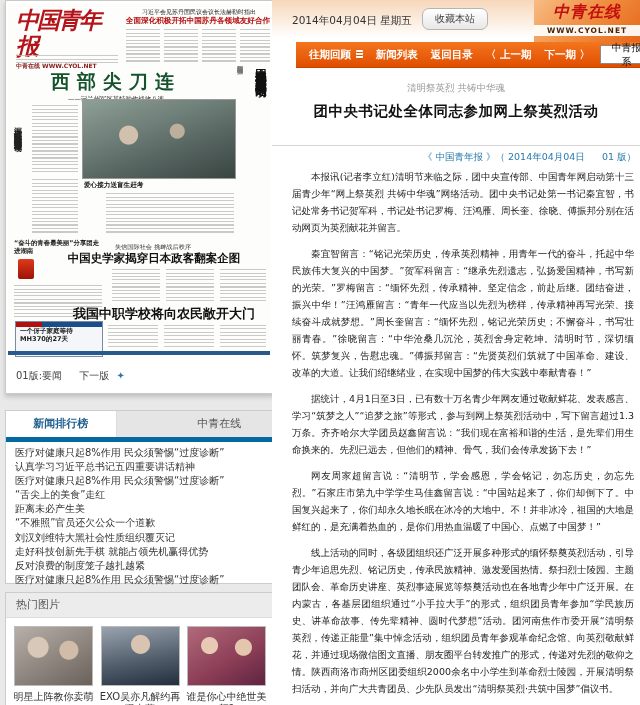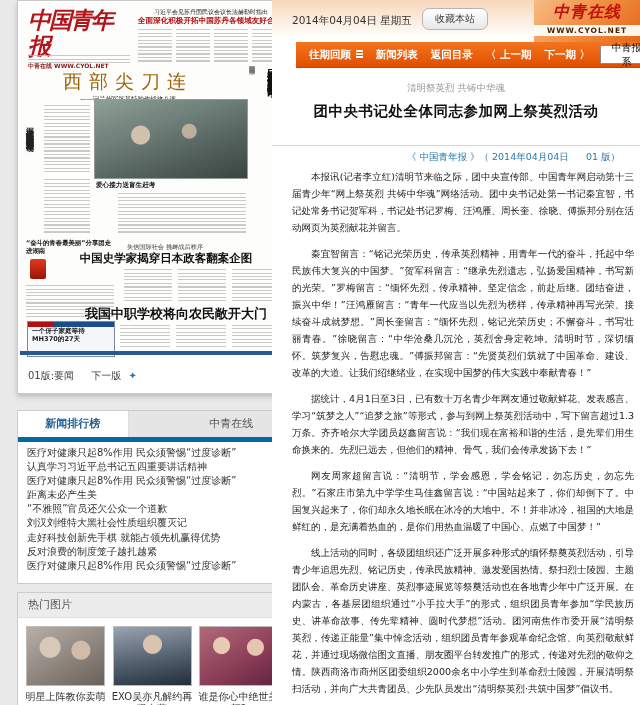--- a/index.html
+++ b/index.html
@@ -1,32 +1,32 @@
 <!DOCTYPE html>
 <html><head>
 <meta charset="utf-8">
 <style>
   html,body{margin:0;padding:0;}
   body{width:640px;height:705px;overflow:hidden;background:#e9e9e9;
        font-family:"DejaVu Sans","Liberation Sans",sans-serif;position:relative;}
   
-  .leftcol{position:absolute;left:16px;top:0;width:272px;height:577px;padding-left:6px;}
+  .leftcol{position:absolute;left:4px;top:0;width:272px;height:577px;padding-left:6px;}
   .paperbox{position:absolute;left:1px;top:0;width:268px;height:392px;background:#fff;
             border:1px solid #c9c9c9;box-shadow:0 3px 5px rgba(0,0,0,.18);}
   .paper{position:absolute;left:2px;top:2px;width:262px;height:356px;background:#fdfdfb;overflow:hidden;}
   .fk{background:repeating-linear-gradient(#b9b9b9 0 1px,transparent 1px 3.5px);opacity:.75;position:absolute;}
   .mast{position:absolute;left:8px;top:4px;width:104px;height:56px;}
   .mast .name{font-family:"DejaVu Serif","Liberation Serif",serif;font-weight:bold;font-style:italic;
               color:#b5131a;font-size:23px;letter-spacing:-2px;line-height:26px;}
   .mast .sub{font-size:6px;color:#8a2020;margin-top:3px;font-weight:bold;}
   .trkicker{position:absolute;left:118px;top:5px;width:146px;text-align:center;font-size:6px;color:#222;}
   .trhead{position:absolute;left:114px;top:13px;width:152px;text-align:center;font-size:7.6px;
           font-weight:bold;color:#b40f0f;letter-spacing:0;}
   .mainhl{position:absolute;left:28px;top:66px;width:160px;text-align:center;font-size:19px;
-          font-weight:normal;color:#a16207;letter-spacing:7px;font-family:"DejaVu Serif",serif;}
+          font-weight:bold;color:#14532d;letter-spacing:7px;font-family:"DejaVu Serif",serif;}
   .mainsub{position:absolute;left:20px;top:92px;width:176px;text-align:center;font-size:6.4px;color:#222;}
   .vleft{position:absolute;left:3px;top:118px;height:150px;writing-mode:vertical-rl;
          font-size:8px;font-weight:bold;color:#222;letter-spacing:1px;}
   .vmain{position:absolute;right:2px;top:56px;height:246px;writing-mode:vertical-rl;
          font-size:11.5px;font-weight:bold;color:#111;letter-spacing:1px;font-family:"DejaVu Serif",serif;}
   .vkick{position:absolute;right:26px;top:58px;height:96px;writing-mode:vertical-rl;font-size:6.2px;color:#777;}
   .photo{position:absolute;left:74px;top:96px;width:152px;height:78px;border:1px solid #999;
          background:
            radial-gradient(circle at 30% 45%, rgba(220,200,180,.9) 0 9px, transparent 10px),
            radial-gradient(circle at 62% 40%, rgba(210,190,170,.8) 0 7px, transparent 8px),
@@ -91,21 +91,21 @@
   .pager{margin-left:26px;}
   .combo{margin-left:10px;width:92px;height:17px;background:#fff;border:1px solid #8a8a8a;
          display:flex;align-items:center;cursor:pointer;}
   .combo .val{flex:1;font-size:10px;color:#111;font-weight:normal;text-align:center;padding-left:8px;}
   .combo .btn{width:15px;height:15px;margin:0 1px;background:linear-gradient(#eafbd2,#a8d86e);
               border:1px solid #7aa34a;text-align:center;line-height:13px;font-size:7px;color:#2a4a10;}
   .kicker{position:absolute;left:0;top:82px;width:368px;text-align:center;font-size:9.5px;color:#999;}
   .atitle{position:absolute;left:0;top:102px;width:368px;text-align:center;font-size:14.5px;
           font-weight:bold;color:#121212;letter-spacing:.5px;}
   .srcrule{position:absolute;left:0;top:145px;width:368px;border-top:1px solid #d5d5d5;}
-  .srcline{position:absolute;right:20px;top:151px;font-size:9.5px;color:#2779ad;text-align:center;}
+  .srcline{position:absolute;right:4px;top:151px;font-size:9.5px;color:#2779ad;text-align:center;}
   .srcline .pg{margin-left:14px;}
   .abody{position:absolute;left:20px;top:168px;width:342px;}
   .abody p{font-size:9.5px;line-height:17px;color:#222;text-align:justify;
            text-indent:2em;margin:0 0 9px 0;}
 </style>
 </head>
 <body>
 
 <div class="leftcol">
   <div class="paperbox">
@@ -161,20 +161,21 @@
 
   <div class="listbox">
     <div class="tabs">
       <div class="tab active">新闻排行榜</div>
       <div class="tab">中青在线</div>
     </div>
     <ul class="rank">
       <li>医疗对健康只起8%作用 民众须警惕“过度诊断”</li>
       <li>认真学习习近平总书记五四重要讲话精神</li>
       <li>医疗对健康只起8%作用 民众须警惕“过度诊断”</li>
+      <li>“舌尖上的美食”走红</li>
       <li>距离未必产生美</li>
       <li>“不雅照”官员还欠公众一个道歉</li>
       <li>刘汉刘维特大黑社会性质组织覆灭记</li>
       <li>走好科技创新先手棋 就能占领先机赢得优势</li>
       <li>反对浪费的制度笼子越扎越紧</li>
       <li>医疗对健康只起8%作用 民众须警惕“过度诊断”</li>
     </ul>
   </div>
 
   <div class="hotbox">

